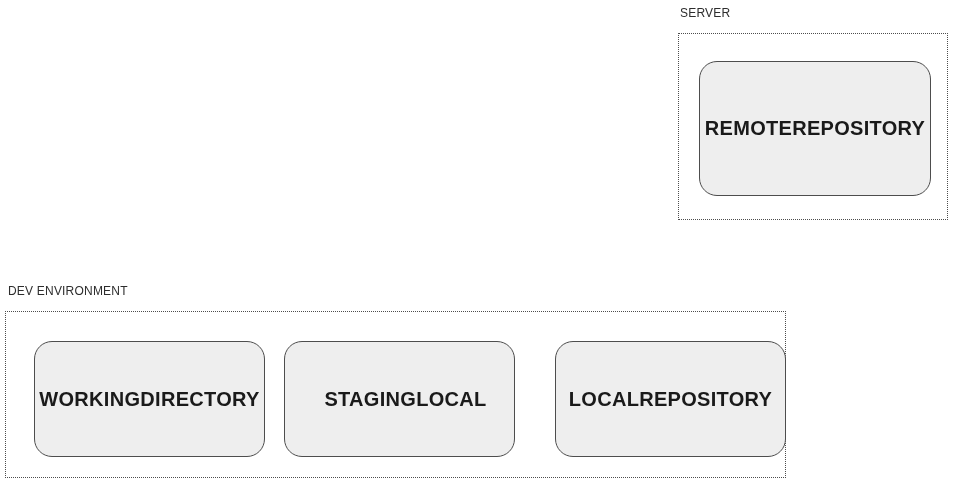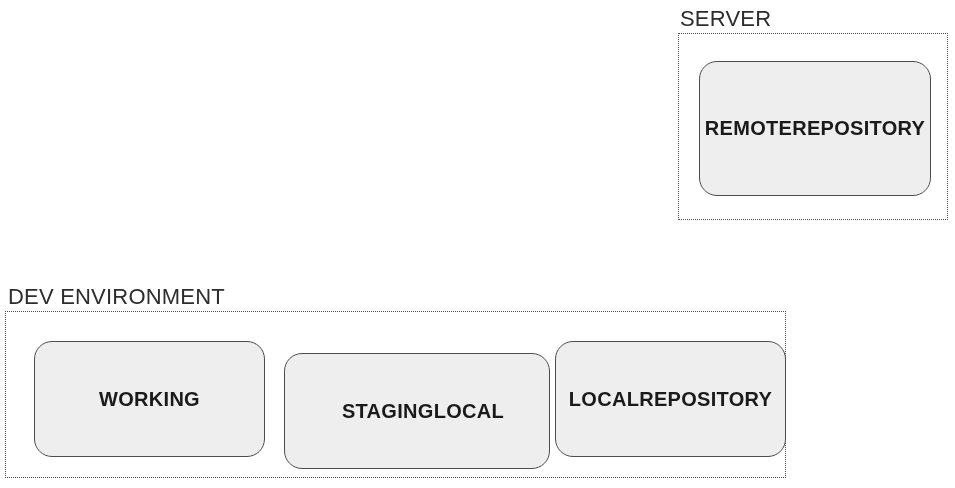--- a/index.html
+++ b/index.html
@@ -10,21 +10,21 @@
   .canvas {
     position: relative;
     width: 955px;
     height: 488px;
     background: var(--canvas-bg, #ffffff);
     font-family: "Liberation Sans", sans-serif;
     overflow: hidden;
   }
   .group-label {
     position: absolute;
-    font-size: 22px;
+    font-size: 12px;
     font-weight: 400;
     color: var(--group-label-text, #2d2d2d);
     white-space: nowrap;
     letter-spacing: 0.2px;
   }
   .group-frame {
     position: absolute;
     border: 1px dotted var(--container-border, #4d4d4d);
     background: transparent;
     box-sizing: border-box;
@@ -50,21 +50,21 @@
     letter-spacing: 0.3px;
   }
   
   .server-label   { left: 680px; top: 6px; }
   .server-frame   { left: 678px; top: 33px;  width: 270px; height: 187px; }
   .node-remote    { left: 20px;  top: 27px;  width: 232px; height: 135px; }
 
   .dev-label      { left: 8px;   top: 284px; }
   .dev-frame      { left: 5px;   top: 311px; width: 781px; height: 167px; }
   .node-working   { left: 28px;  top: 29px;  width: 231px; height: 116px; }
-  .node-staging   { left: 278px; top: 41px;  width: 266px; height: 116px; padding-left: 12px; }
+  .node-staging   { left: 278px; top: 29px;  width: 231px; height: 116px; padding-left: 12px; }
   .node-local     { left: 529px; top: 29px;  width: 231px; height: 116px; margin-left: 20px; }
 </style>
 </head>
 <body>
 
 <div class="canvas">
 
   <div class="group-label server-label">SERVER</div>
 
   <div class="group-frame server-frame">
@@ -73,20 +73,21 @@
       <span class="node-line">REPOSITORY</span>
     </div>
   </div>
 
   <div class="group-label dev-label">DEV ENVIRONMENT</div>
 
   <div class="group-frame dev-frame">
 
     <div class="node node-working">
       <span class="node-line">WORKING</span>
+      <span class="node-line">DIRECTORY</span>
     </div>
 
     <div class="node node-staging">
       <span class="node-line">STAGING</span>
       <span class="node-line">LOCAL</span>
     </div>
 
     <div class="node node-local">
       <span class="node-line">LOCAL</span>
       <span class="node-line">REPOSITORY</span>

